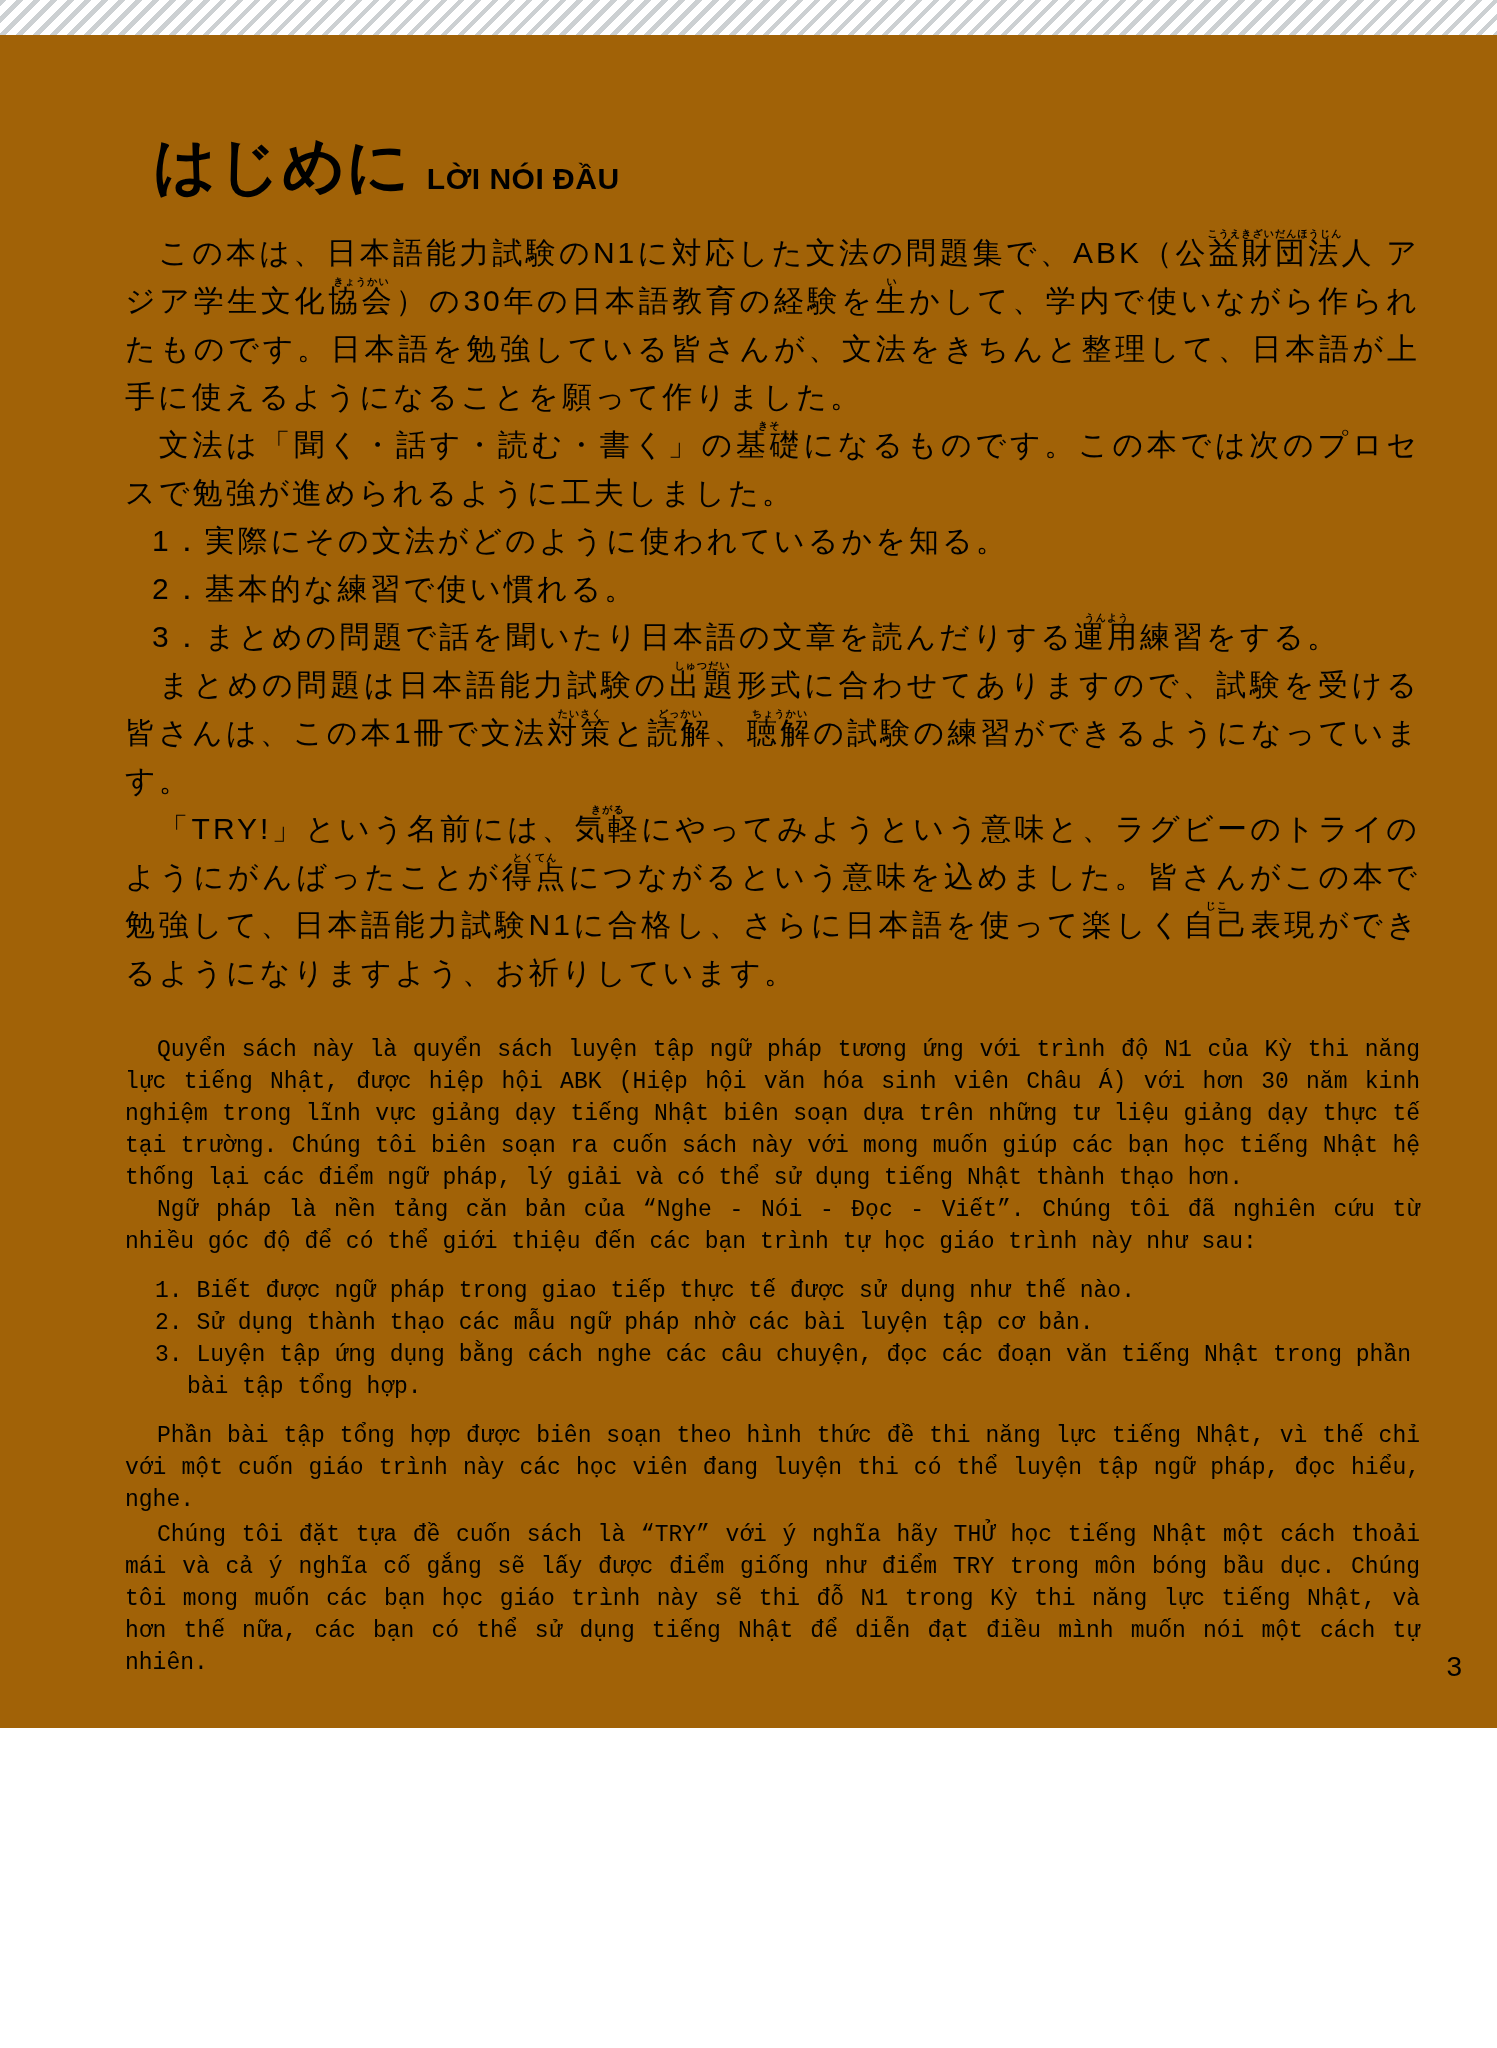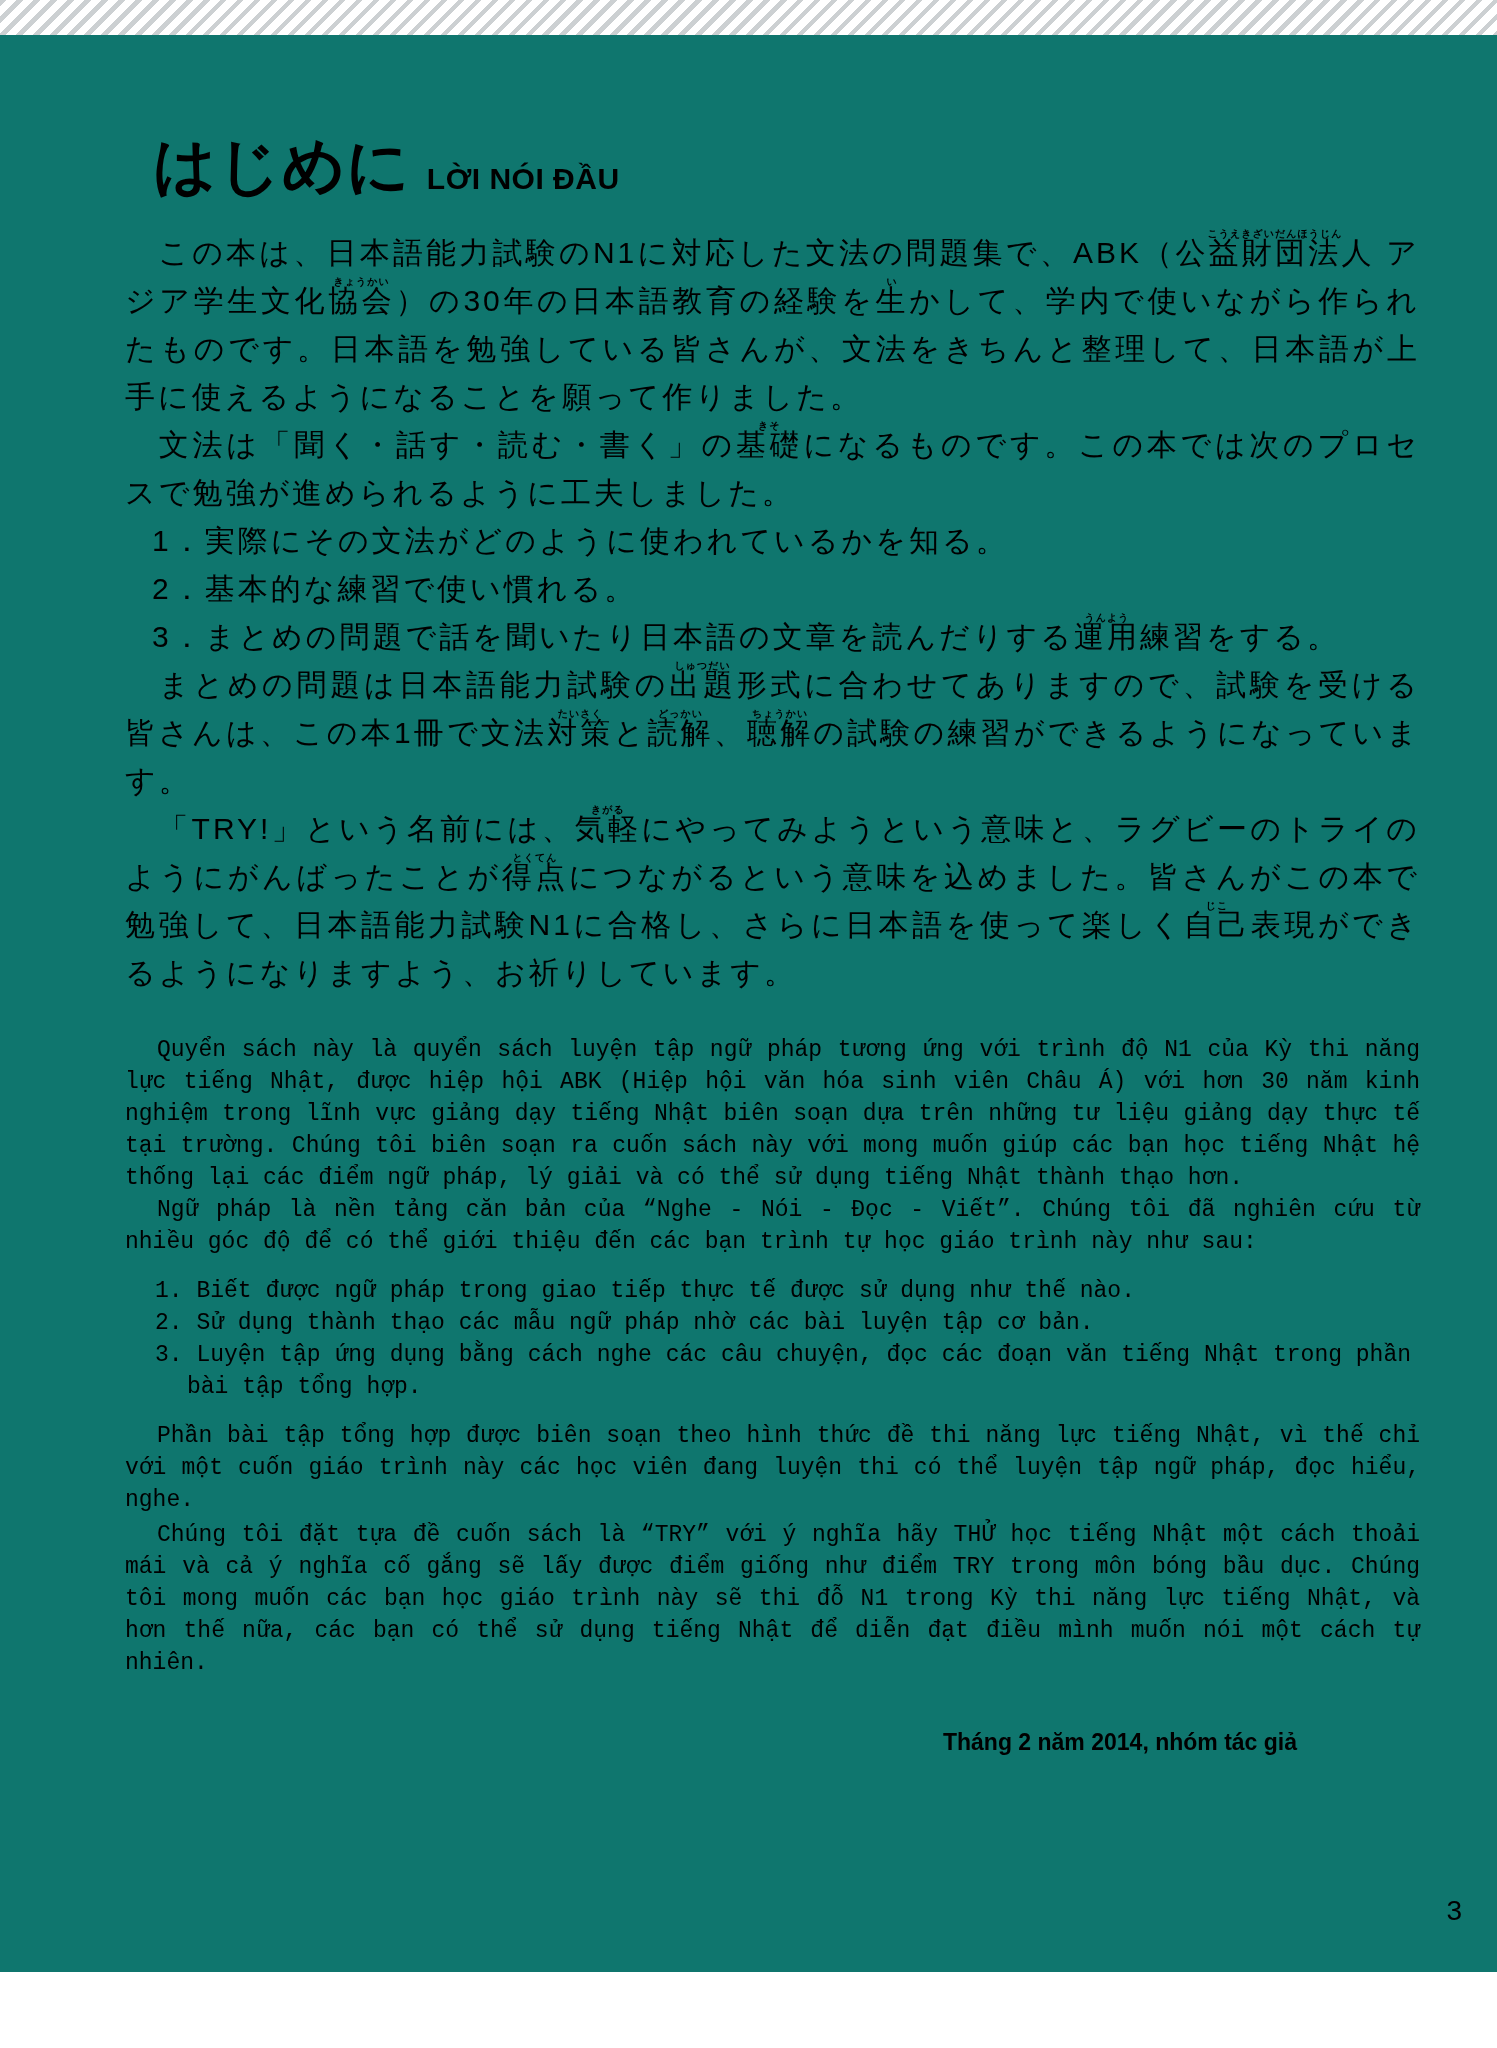--- a/index.html
+++ b/index.html
@@ -1,19 +1,19 @@
 <!DOCTYPE html>
 <html><head>
 <meta charset="utf-8">
 <style>
   html,body { margin:0; padding:0; background:#ffffff; }
   .page {
     position:relative;
-    width:1497px; height:1972px;
-    background:#0f766e;
+    width:1497px; height:1728px;
+    background:#a16207;
     color:#000;
     font-family:"Liberation Sans","DejaVu Sans",sans-serif;
     overflow:hidden;
   }
   .stripes {
     width:100%; height:35px;
     background:repeating-linear-gradient(135deg,
       var(--stripe,#ccd0d2) 0px, var(--stripe,#ccd0d2) 4.5px,
       #ffffff 4.5px, #ffffff 12px);
   }

